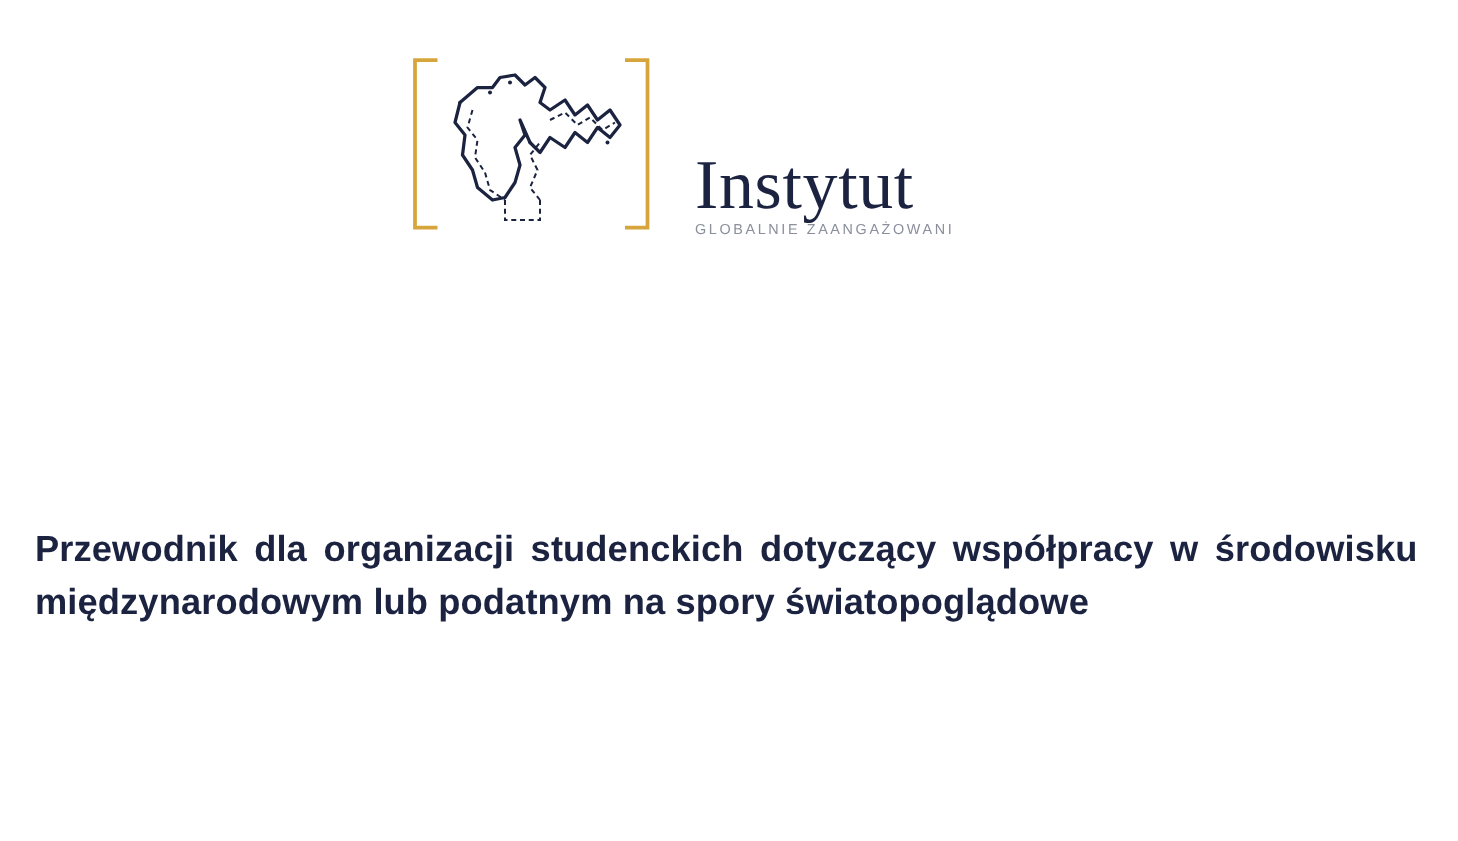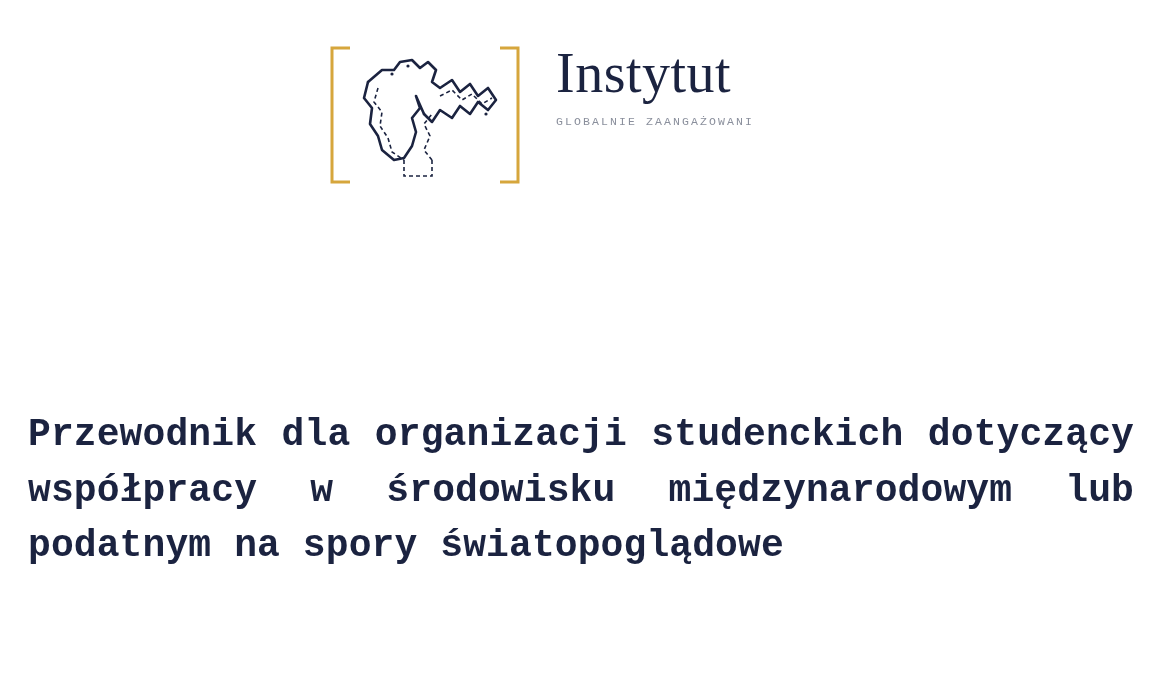--- a/index.html
+++ b/index.html
@@ -22,21 +22,21 @@
     height: 673px;
     box-sizing: border-box;
   }
 
   
   .logo-block {
     position: absolute;
     left: 320px;
     top: 40px;
     display: flex;
-    align-items: flex-start;
+    align-items: flex-end;
   }
 
   .logo-mark {
     position: relative;
     width: 210px;
     height: 150px;
   }
 
   .logo-mark svg {
     display: block;
@@ -53,36 +53,35 @@
   .logo-word {
     font-family: "Liberation Serif", serif;
     font-size: 56px;
     line-height: 1.05;
     letter-spacing: 0.5px;
     color: #1b2340;
     font-weight: 400;
   }
 
   .logo-tagline {
-    margin-top: 12px;
-    font-family: Liberation Mono, monospace;
+    font-family: Liberation Sans, sans-serif;
     font-size: 11.5px;
     letter-spacing: 2.1px;
     color: #8a8f9c;
     white-space: nowrap;
   }
 
   
   .doc-title {
     position: absolute;
     left: 28px;
-    top: 382px;
+    top: 400px;
     width: 1106px;
-    font-family: Liberation Mono, monospace;
-    font-size: 38px;
+    font-family: Liberation Sans, sans-serif;
+    font-size: 29px;
     line-height: 1.45;
     color: #1b2340;
     text-align: justify;
     text-justify: inter-word;
     letter-spacing: 0.1px;
   }
   
 </style>
 </head>
 <body>

